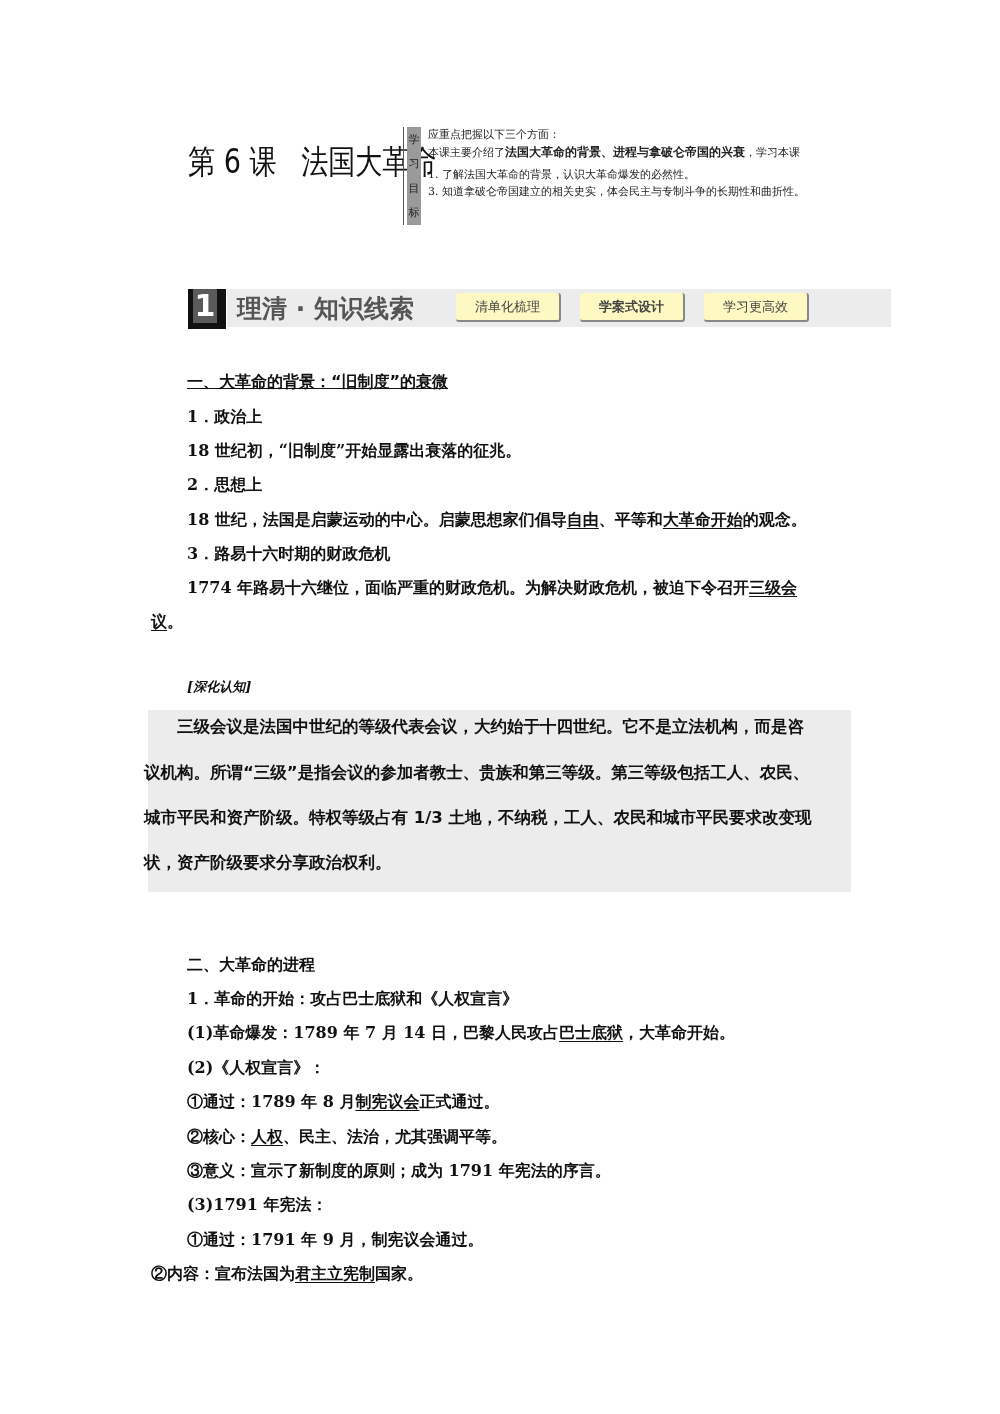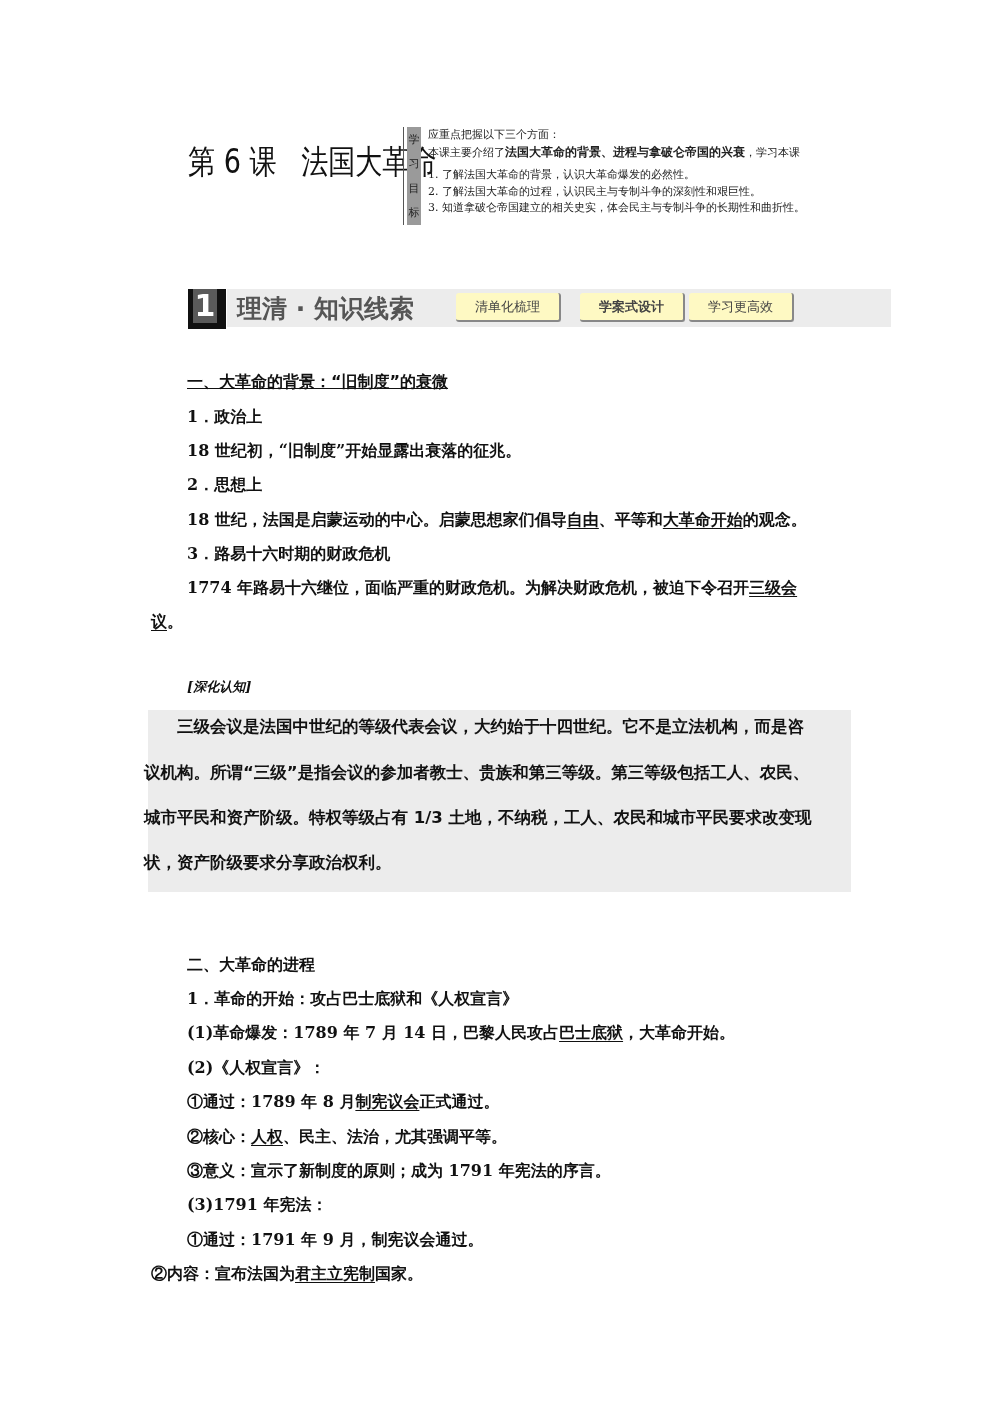--- a/index.html
+++ b/index.html
@@ -53,31 +53,30 @@
   <span>学</span>
   <span>习</span>
   <span>目</span>
   <span>标</span>
 </div>
 <div class="abs obj-text">
   <div>应重点把握以下三个方面：</div>
   <div><span>本课主要介绍了</span><span class="b">法国大革命的背景、进程与拿破仑帝国的兴衰</span><span>，学习本课</span></div>
   <div class="gap"></div>
   <div>1. 了解法国大革命的背景，认识大革命爆发的必然性。</div>
-  <div>2. 了解法国大革命的过程，认识民主与专制斗争的深刻性和艰巨性。</div>
   <div>3. 知道拿破仑帝国建立的相关史实，体会民主与专制斗争的长期性和曲折性。</div>
 </div>
 
 <div class="abs banner"></div>
 <div class="abs badge"></div>
 <div class="abs badge-inner">1</div>
 <div class="abs banner-title">理清 · 知识线索</div>
 <div class="abs pill" style="left:456px; width:105px;">清单化梳理</div>
 <div class="abs pill" style="left:580px; width:105px;font-weight:bold;">学案式设计</div>
-<div class="abs pill" style="left:689px; width:105px;">学习更高效</div>
+<div class="abs pill" style="left:704px; width:105px;">学习更高效</div>
 
 <div class="abs line h" style="left:187px; top:372px;text-decoration:underline;">一、大革命的背景：“旧制度”的衰微</div>
 <div class="abs line" style="left:187px; top:407px;"><span>1．政治上</span></div>
 <div class="abs line" style="left:187px; top:441px;">18 世纪初，“旧制度”开始显露出衰落的征兆。</div>
 <div class="abs line" style="left:187px; top:475px;">2．思想上</div>
 <div class="abs line" style="left:187px; top:510px;"><span>18 世纪，法国是启蒙运动的中心。启蒙思想家们倡导</span><u>自由</u><span>、平等和</span><u>大革命开始</u><span>的观念。</span></div>
 <div class="abs line" style="left:187px; top:544px;">3．路易十六时期的财政危机</div>
 <div class="abs line" style="left:187px; top:578px;"><span>1774 年路易十六继位，面临严重的财政危机。为解决财政危机，被迫下令召开</span><u>三级会</u></div>
 <div class="abs line" style="left:151px; top:612px;"><u>议</u><span>。</span></div>
 

